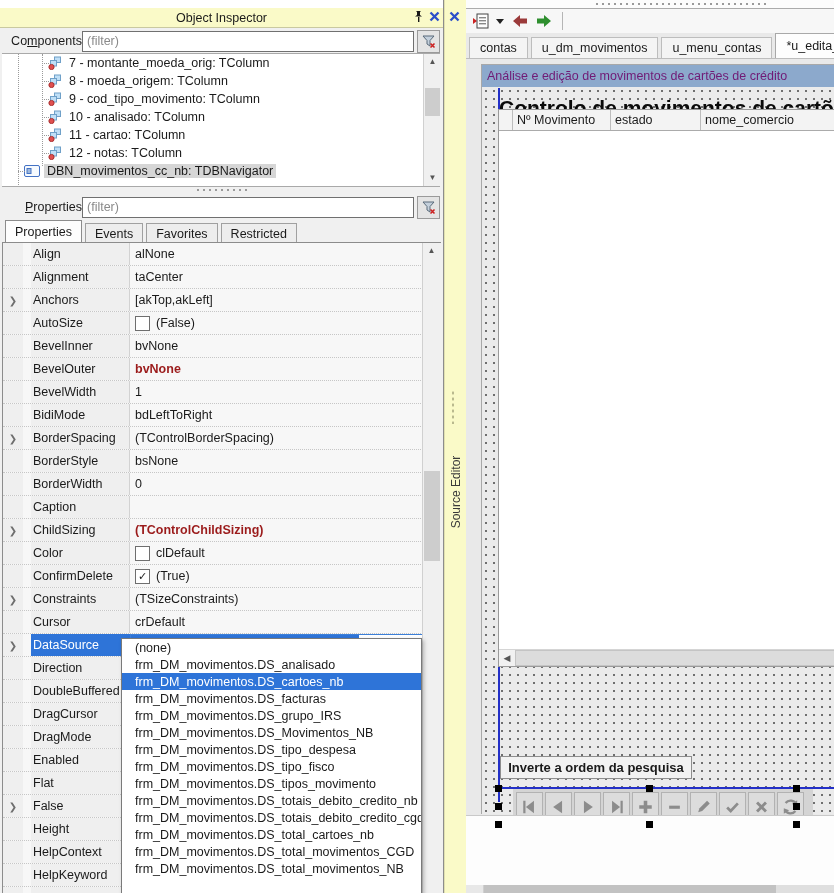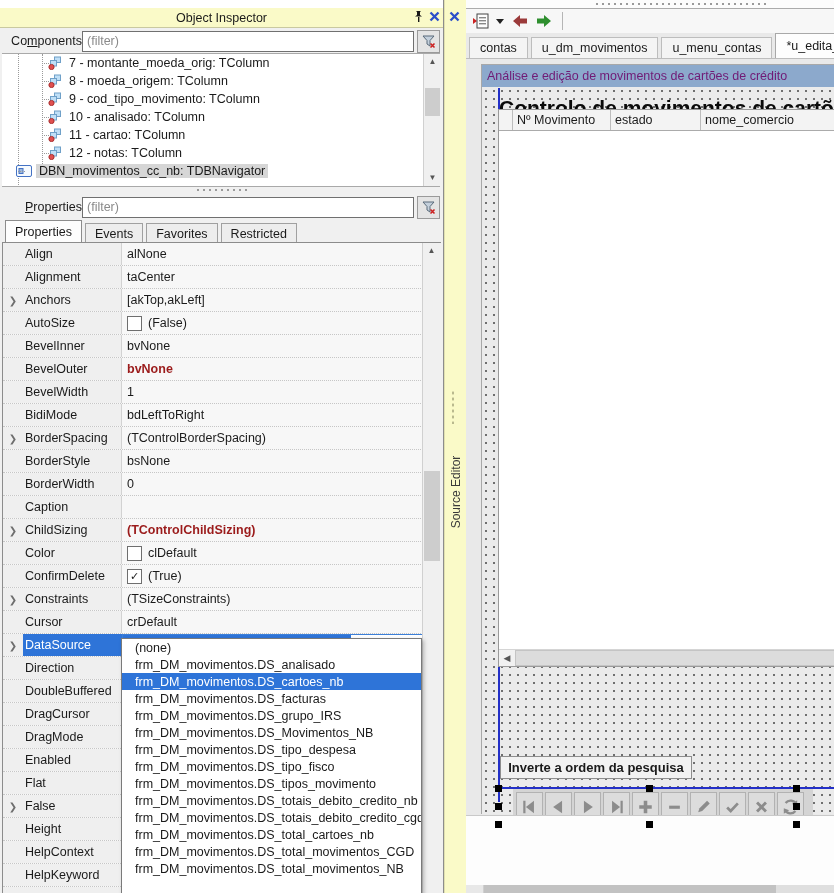--- a/index.html
+++ b/index.html
@@ -39,21 +39,21 @@
   .oi-tab{border:1px solid #A0A0A0;border-bottom:none;background:#EDEDED;height:17px;
           padding:1px 9px 0 9px;display:flex;align-items:center;margin-left:3px;}
   .oi-tab.active{background:#FDFDFD;height:20px;border-color:#8C8C8C;}
   
   #pgrid{left:2px;top:242px;width:438px;height:651px;background:#F7F7F7;border-top:1px solid #8C8C8C;
          border-left:1px solid #8C8C8C;overflow:hidden;}
   .prow{height:22px;display:flex;align-items:stretch;border-bottom:1px dotted #C6C6C6;position:relative;}
   .pgut{width:20px;flex:0 0 20px;background:#EFEFEF;color:#6E6E6E;font-size:10px;
         display:flex;align-items:center;justify-content:center;}
   .pname{width:96px;flex:0 0 96px;background:#EFEFEF;border-right:1px solid #D2D2D2;
-         display:flex;align-items:center;padding-left:2px;overflow:hidden;white-space:nowrap;}
+         display:flex;align-items:center;padding-left:2px;overflow:hidden;white-space:nowrap;margin-left:8px;}
   .pval{flex:1;display:flex;align-items:center;padding-left:5px;background:#F7F7F7;
         overflow:hidden;white-space:nowrap;}
   .pval.maroon{color:#9B1B1B;font-weight:bold;}
   .prow.sel .pname{background:#2E74D8;color:#fff;border-right-color:#2E74D8;}
   .cbox{width:13px;height:13px;border:1px solid #6E6E6E;background:#fff;margin-right:6px;
         display:flex;align-items:center;justify-content:center;font-size:11px;color:#1a1a1a;}
   .swatch{width:13px;height:13px;border:1px solid #6E6E6E;background:#fff;margin-right:6px;}
   .combo{flex:1;height:20px;margin:0;border:1px solid #3C7FD8;background:#fff;display:flex;align-items:stretch;}
   .combo .ctext{background:#2E74D8;color:#fff;font-weight:bold;display:flex;align-items:center;
                 padding:0 3px;white-space:nowrap;}
@@ -214,21 +214,21 @@
           <span class="tree-stub" style="left: 40px; top: 9px; width: 7px;"></span>
           <span style="display: flex; align-items: center;">
             <svg width="14" height="14" viewBox="0 0 14 14" style="margin-right:4px;">
               <rect x="6.5" y="1" width="6" height="5.5" fill="#BFDFF7" stroke="#6FA0C8"></rect>
               <rect x="2.5" y="4.5" width="6" height="5.5" fill="#BFDFF7" stroke="#6FA0C8"></rect>
               <circle cx="3.5" cy="11" r="2.6" fill="#E05050" stroke="#A83030"></circle>
             </svg>
           </span>
           <span class="lbl">12 - notas: TColumn</span>
         </div>
-        <div class="tree-row sel" style="padding-left: 14px;">
+        <div class="tree-row sel" style="padding-left: 22px;">
           <span class="tree-stub" style="left: 16px; top: 9px; width: 7px;"></span>
           <span style="display: flex; align-items: center;">
             <svg width="16" height="12" viewBox="0 0 16 12" style="margin-right:4px;">
               <rect x="0.5" y="0.5" width="15" height="11" rx="1.5" fill="#F6FAFE" stroke="#4472C4"></rect>
               <rect x="3" y="3.5" width="4" height="5" fill="#9DB8DC" stroke="#4472C4"></rect>
             </svg>
           </span>
           <span class="lbl">DBN_movimentos_cc_nb: TDBNavigator</span>
         </div>
       </div>

